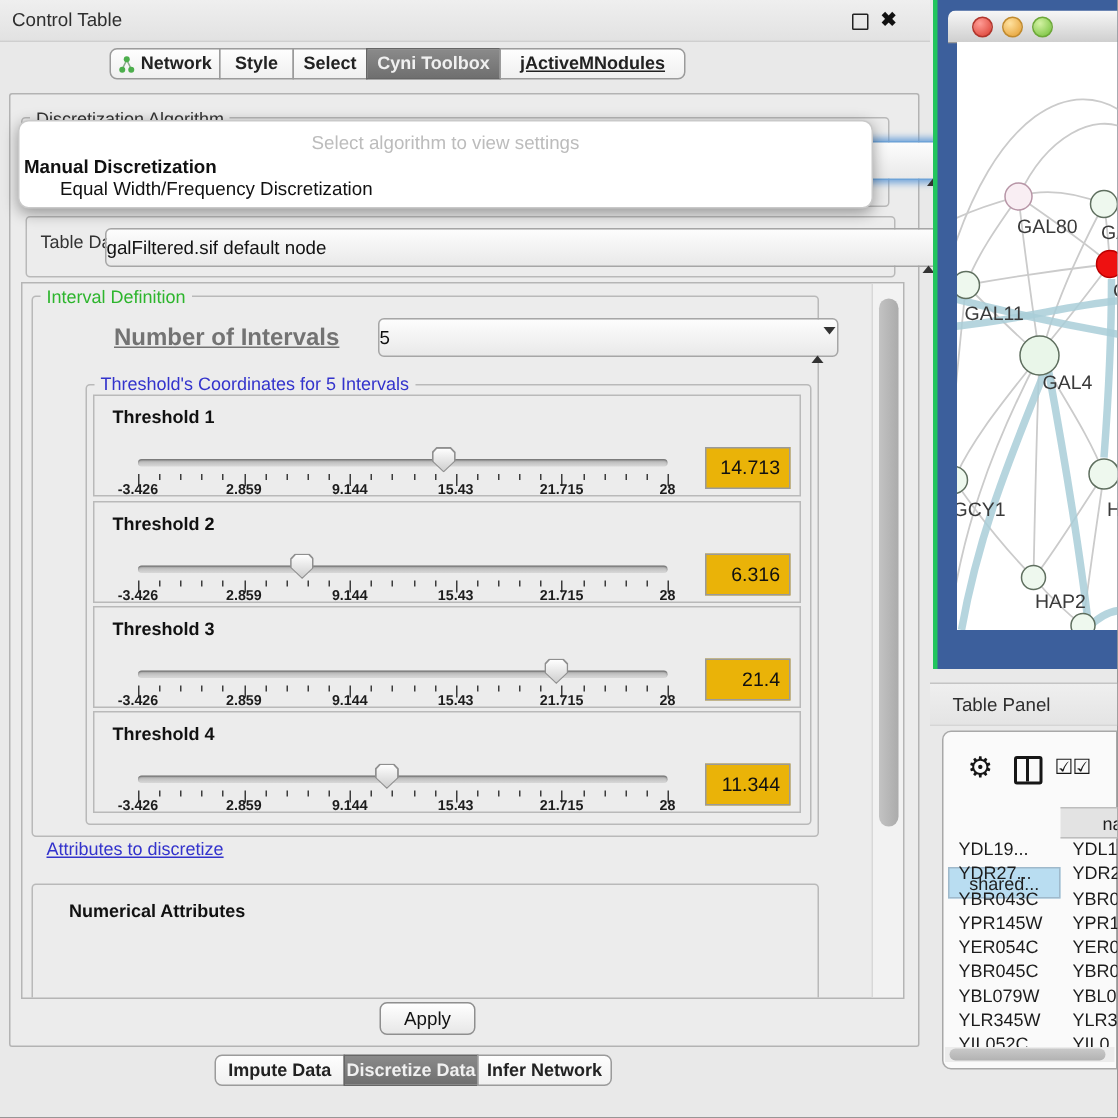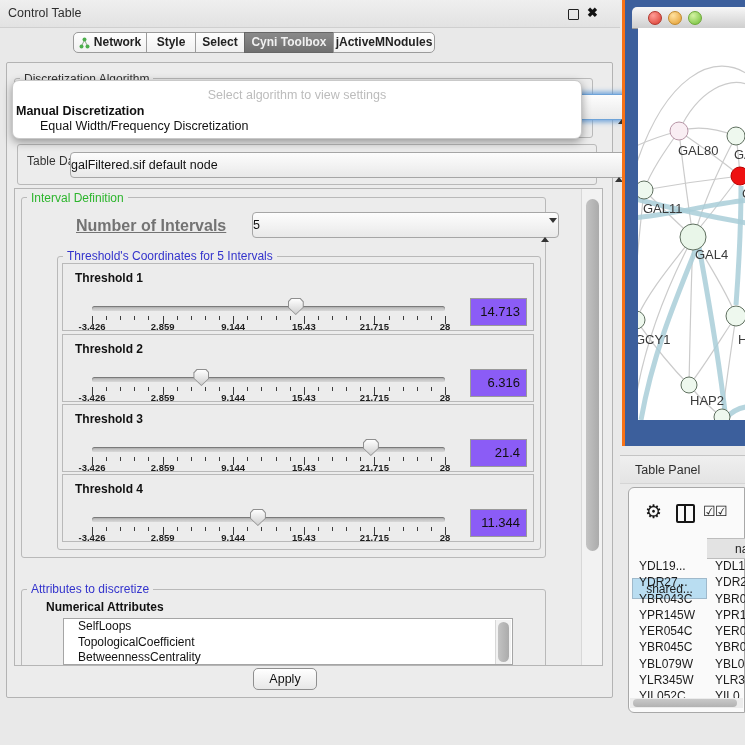--- a/index.html
+++ b/index.html
@@ -60,32 +60,32 @@
   .sl-track{position:absolute;left:29px;top:42px;width:353px;height:5px;border-radius:3px;
             background:linear-gradient(#aeaeae,#d9d9d9);box-shadow:inset 0 1px 1px rgba(0,0,0,.35);}
   .sl-thumb{position:absolute;top:34px;width:16px;height:17px;
             clip-path:polygon(0% 20%,20% 0%,80% 0%,100% 20%,100% 55%,50% 100%,0% 55%);background:#8f8f8f;}
   .sl-thumb .in{position:absolute;inset:1px;clip-path:polygon(0% 20%,20% 0%,80% 0%,100% 20%,100% 55%,50% 100%,0% 55%);
             background:linear-gradient(#fefefe,#cfcfcf);}
   .tick{position:absolute;width:1px;background:#3c3c3c;top:52px;}
   .tick.minor{height:4px;}
   .tick.major{height:8px;}
   .tick-lab{position:absolute;top:57px;transform:translateX(-50%);font-size:9.5px;font-weight:bold;color:#1c1c1c;}
-  .val-box{position:absolute;left:407px;top:34px;width:57px;height:28px;background:#8b5cf6;border:1px solid #9a9a9a;
+  .val-box{position:absolute;left:407px;top:34px;width:57px;height:28px;background:#eab308;border:1px solid #9a9a9a;
            box-sizing:border-box;font-size:13px;line-height:26px;text-align:right;padding-right:6px;color:#111;}
 
   
   .listbox{position:absolute;background:#fff;border:1px solid #a5a5a5;box-sizing:border-box;overflow:hidden;}
   .listbox .li{font-size:12px;line-height:15.6px;padding-left:14px;color:#111;white-space:nowrap;}
 
   .push-btn{box-sizing:border-box;background:linear-gradient(#ffffff,#e7e7e7);border:1px solid #8f8f8f;
             border-radius:5px;font-size:12.5px;text-align:center;color:#111;}
 
   
-  .netwin{left:622px;top:0;width:123px;height:446px;background:#3c5f9c;border-left:3px solid #f97316;box-sizing:border-box;}
+  .netwin{left:622px;top:0;width:123px;height:446px;background:#3c5f9c;border-left:3px solid #22c55e;box-sizing:border-box;}
   .net-titlebar{position:absolute;left:7px;top:7px;width:116px;height:21px;border-radius:5px 0 0 0;
                 background:linear-gradient(#f7f7f7,#cfcfcf);border-bottom:1px solid #9a9a9a;}
   .tl{position:absolute;top:4px;width:12px;height:12px;border-radius:50%;}
   .tl.red{left:16px;background:radial-gradient(circle at 35% 30%,#ff9d96,#d93a2e);border:.5px solid #b0352c;}
   .tl.yel{left:36px;background:radial-gradient(circle at 35% 30%,#ffe2a0,#e39b2d);border:.5px solid #c08a2e;}
   .tl.grn{left:56px;background:radial-gradient(circle at 35% 30%,#d4f2a4,#6fbe35);border:.5px solid #6da839;}
   .net-canvas{position:absolute;left:13px;top:28px;width:110px;height:392px;background:#fff;}
 
   
   .tp-titlebar{left:620px;top:455px;width:125px;height:27px;background:linear-gradient(#efefef,#e4e4e4);
@@ -135,21 +135,21 @@
       </div>
       <div class="seg" style="width: 50px;">
         <span>Style</span>
       </div>
       <div class="seg" style="width: 50px;">
         <span>Select</span>
       </div>
       <div class="seg selected" style="width: 90px;">
         <span>Cyni Toolbox</span>
       </div>
-      <div class="seg last" style="width: 102px;">
+      <div class="seg last" style="width: 124px; text-decoration: underline;">
         <span>jActiveMNodules</span>
       </div>
     </div>
 
   <div class="abs content-panel"></div>
 
   <div class="abs group" style="left:14px;top:78px;width:579px;height:60px;"></div>
   <div class="abs group-title t-black" style="left:20px;top:72px;">Discretization Algorithm</div>
   <div class="abs combo focused" style="left:22px;top:94px;width:566px;height:26px;">
     <span class="arrows"><span class="arrow-up"></span><span class="arrow-dn"></span></span>
@@ -338,39 +338,41 @@
           <div class="tick-lab" style="left: 311.4px;">21.715</div>
           <div class="tick-lab" style="left: 382px;">28</div>
           <div class="sl-thumb" style="left: 186.908px;">
             <div class="in"></div>
           </div>
           <div class="val-box">11.344</div>
         </div>
       </div>
 
     <div class="abs group" style="left:6px;top:400px;width:525px;height:100px;"></div>
-    <div class="abs group-title t-blue" style="left:12px;top:393px;">Attributes to discretize</div>
+    <div class="abs group-title t-blue" style="left:12px;top:370px;text-decoration:underline;">Attributes to discretize</div>
     <div class="abs" style="left:31px;top:411px;font-size:12px;font-weight:bold;color:#111;">Numerical Attributes</div>
-    <div class="abs listbox" style="left:48px;top:429px;width:450px;height:47px;" id="attr-list">
-
-    <div class="li">SelfLoops</div>
-        <div class="li">TopologicalCoefficient</div>
-        <div class="li">BetweennessCentrality</div>
-        <div class="vtrack" style="right:1px;top:1px;width:15px;height:45px;">
-        <div class="vthumb" style="left:2px;top:2px;width:11px;height:40px;"></div>
-      </div>
-      </div>
 
     <div class="vtrack" style="left:566px;top:0;width:21px;height:476px;">
       <div class="vthumb" style="left:4px;top:10px;width:13px;height:352px;"></div>
     </div>
   </div>
 
   <div class="abs push-btn" style="left:253px;top:668px;width:64px;height:22px;line-height:20px;">Apply</div>
 
+  <div class="abs segrow" style="left:143px;top:703px;" id="bottom-tabs">
+      <div class="seg first" style="width: 87px;">
+        <span>Impute Data</span>
+      </div>
+      <div class="seg selected" style="width: 90px;">
+        <span>Discretize Data</span>
+      </div>
+      <div class="seg last" style="width: 90px;">
+        <span>Infer Network</span>
+      </div>
+    </div>
 
   <div class="abs netwin">
     <div class="net-titlebar">
       <span class="tl red"></span>
       <span class="tl yel"></span>
       <span class="tl grn"></span>
     </div>
     <div class="net-canvas">
       <svg id="net-svg" width="110" height="392" viewBox="0 0 110 392">
           <path d="M -6,150 C 25,45 78,22 112,48" fill="none" stroke="#cbcbcb" stroke-width="1.2"></path>

